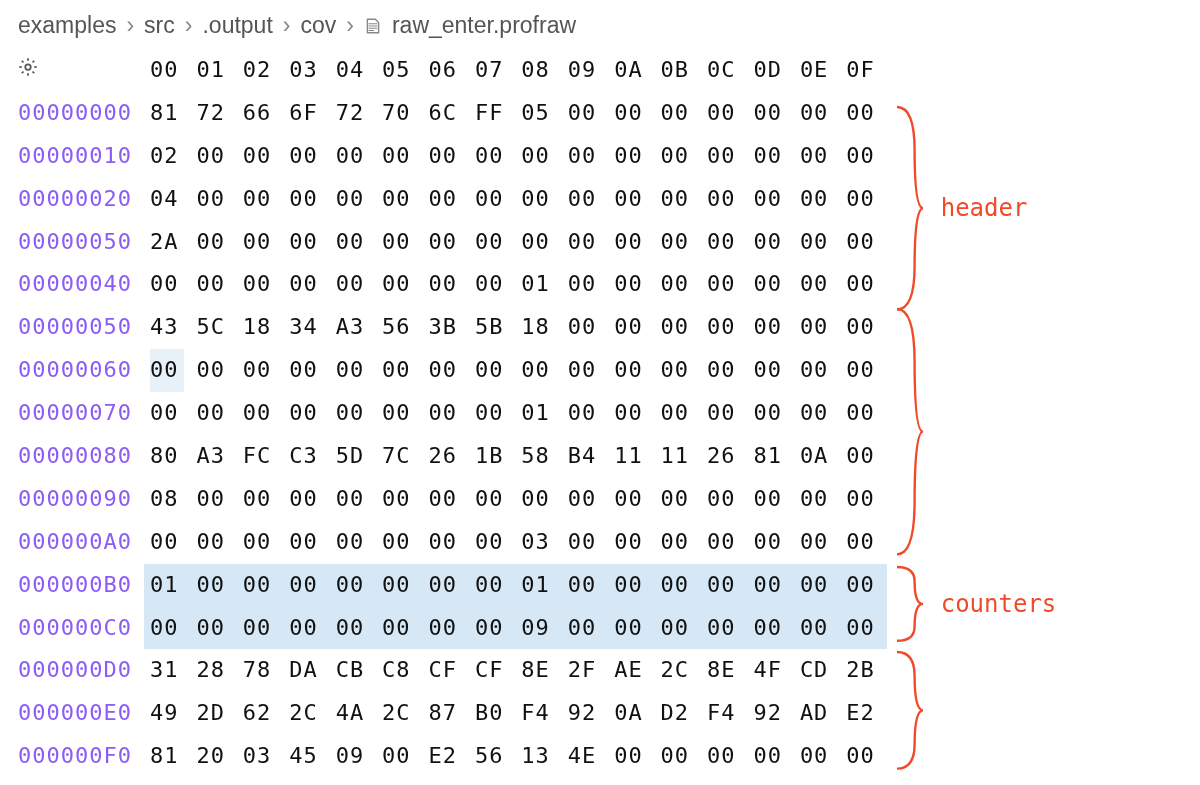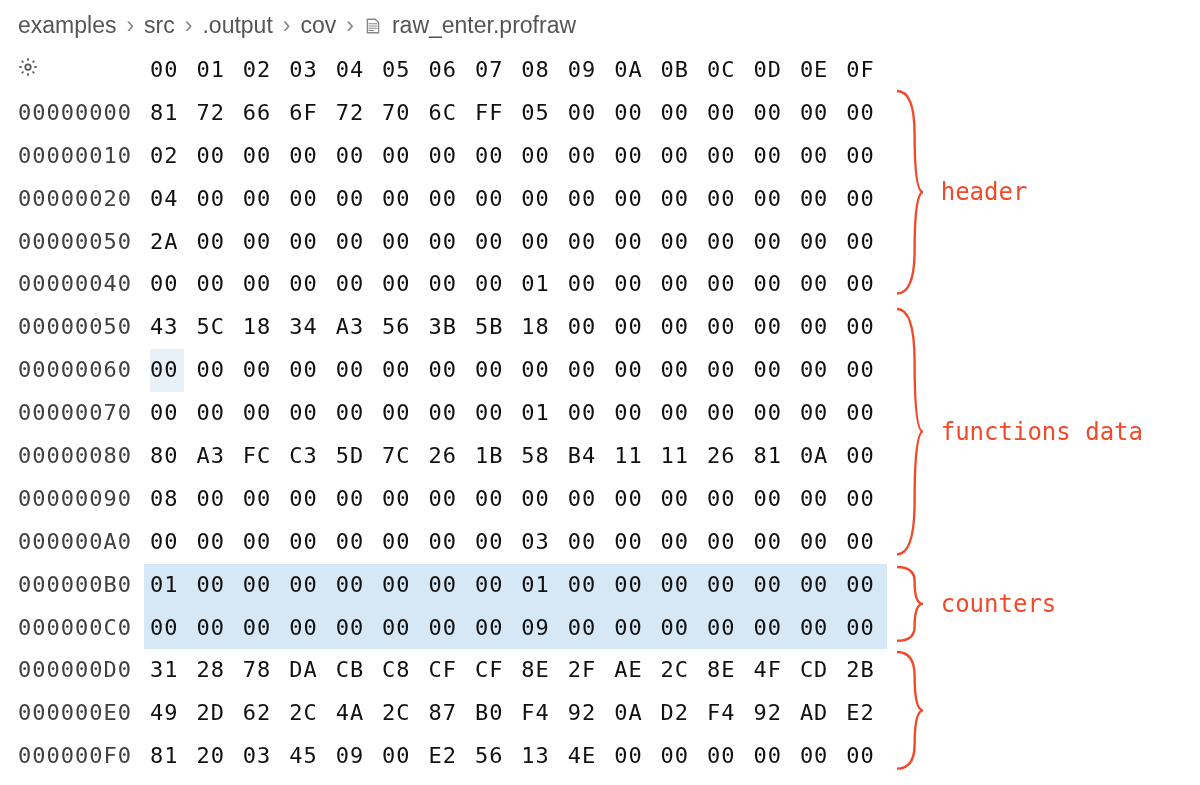--- a/index.html
+++ b/index.html
@@ -28,21 +28,21 @@
     width: 18px; height: 18px;
     display: inline-flex; align-items: center; justify-content: center;
   }
   .hex-table {
     border-spacing: 0;
     white-space: nowrap;
     line-height: 1.95;
   }
   .hex-table td { padding: 0; }
   .offset {
-    color: #404040;
+    color: #8b5cf6;
     padding-right: 18px !important;
     letter-spacing: 1px;
   }
   .gear-cell {
     padding-right: 18px !important;
     color: #555;
   }
   .byte {
     display: inline-block;
     width: 2.6ch;
@@ -200,31 +200,30 @@
         </tr>
         <tr>
           <td class="offset">000000F0</td>
           <td><span class="byte">81</span><span class="byte">20</span><span class="byte">03</span><span class="byte">45</span><span class="byte">09</span><span class="byte">00</span><span class="byte">E2</span><span class="byte">56</span><span class="byte">13</span><span class="byte">4E</span><span class="byte">00</span><span class="byte">00</span><span class="byte">00</span><span class="byte">00</span><span class="byte">00</span><span class="byte">00</span></td>
         </tr>
       </tbody>
   </table>
 </div>
 
 <div class="annotations" id="annotations">
-    <div class="annot" style="top: 75px; height: 210.453px;">
+    <div class="annot" style="top: 91px; height: 210.453px;">
       <svg class="brace" width="30" height="210.453125" viewBox="0 0 30 210.453125">
         <path d="M2 4 Q 19.599999999999998 4 19.599999999999998 47.351953125 Q 19.599999999999998 105.2265625 28 105.2265625 Q 19.599999999999998 105.2265625 19.599999999999998 163.101171875 Q 19.599999999999998 206.453125 2 206.453125"></path>
       </svg>
       <span>header</span>
     </div>
     <div class="annot" style="top: 293.344px; height: 253.344px;">
       <svg class="brace" width="30" height="253.34375" viewBox="0 0 30 253.34375">
         <path d="M2 4 Q 19.599999999999998 4 19.599999999999998 57.00234375 Q 19.599999999999998 126.671875 28 126.671875 Q 19.599999999999998 126.671875 19.599999999999998 196.34140625 Q 19.599999999999998 249.34375 2 249.34375"></path>
       </svg>
-      <span>functions data</span>
     </div>
     <div class="annot" style="top: 550.688px; height: 81.7812px;">
       <svg class="brace" width="30" height="81.78125" viewBox="0 0 30 81.78125">
         <path d="M2 4 Q 19.599999999999998 4 19.599999999999998 18.40078125 Q 19.599999999999998 40.890625 28 40.890625 Q 19.599999999999998 40.890625 19.599999999999998 63.38046875 Q 19.599999999999998 77.78125 2 77.78125"></path>
       </svg>
       <span>counters</span>
     </div>
     <div class="annot" style="top: 636.469px; height: 124.672px;">
       <svg class="brace" width="30" height="124.671875" viewBox="0 0 30 124.671875">
         <path d="M2 4 Q 19.599999999999998 4 19.599999999999998 28.051171875 Q 19.599999999999998 62.3359375 28 62.3359375 Q 19.599999999999998 62.3359375 19.599999999999998 96.620703125 Q 19.599999999999998 120.671875 2 120.671875"></path>

